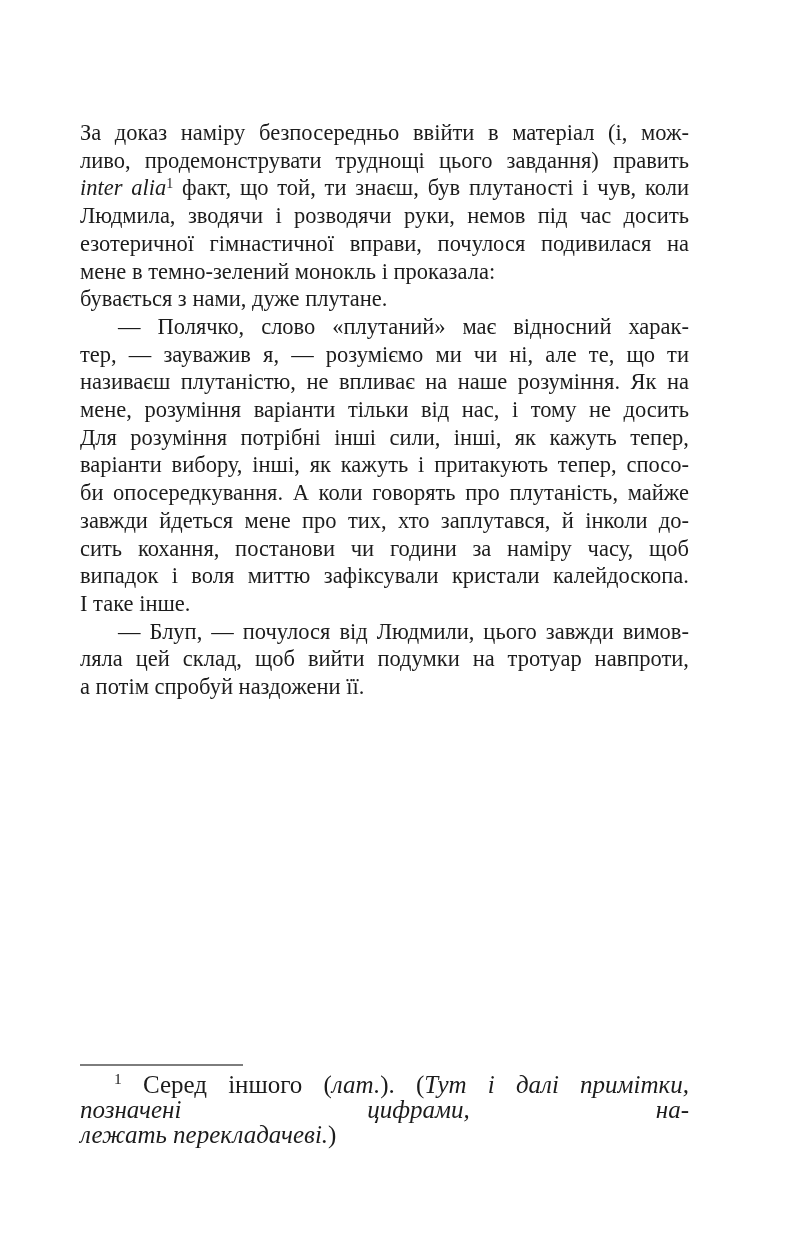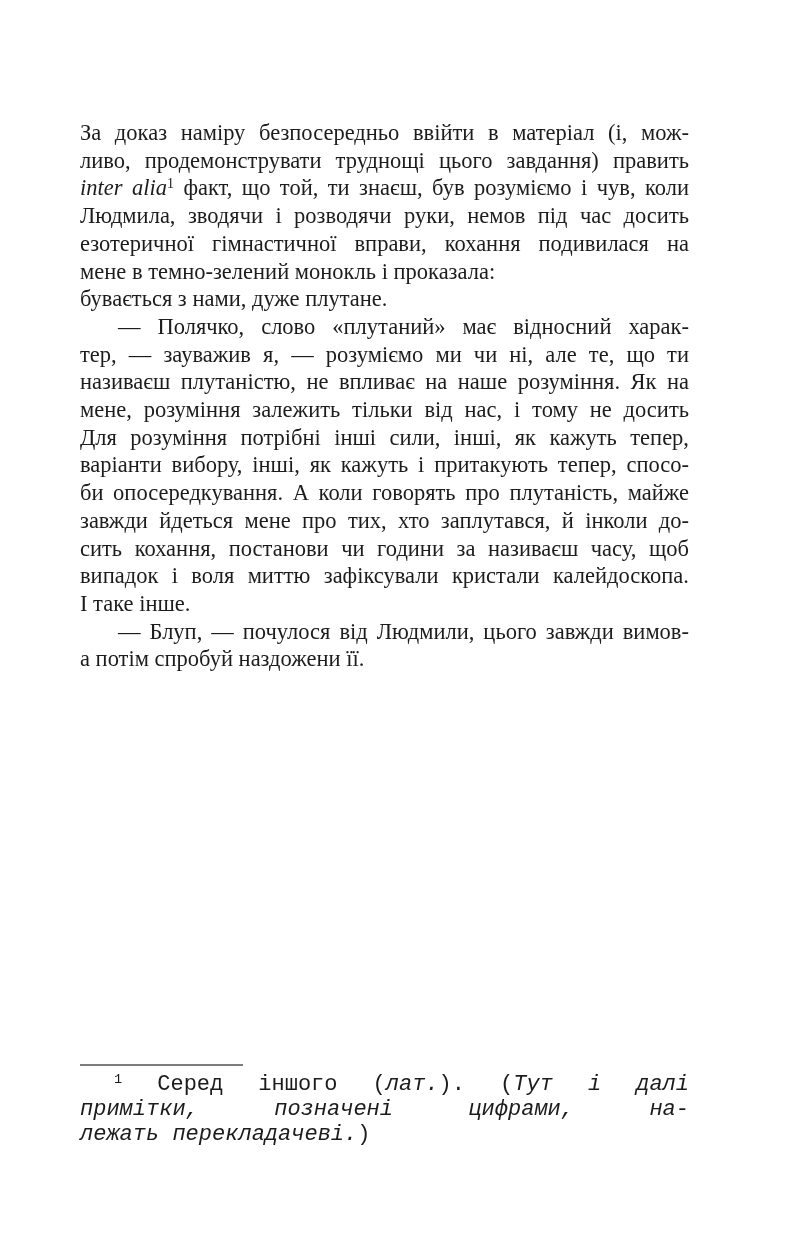--- a/index.html
+++ b/index.html
@@ -52,59 +52,59 @@
     top: 1064px;
     width: 163px;
     height: 2px;
     background: #7d7d7d;
   }
   .footnote-text {
     position: absolute;
     left: 80px;
     top: 1072px;
     width: 609px;
-    font-size: 22px;
+    font-size: 25px;
     line-height: 25px;
-    font-family: Liberation Mono, monospace;
   }
   .footnote-text .line.indent {
     text-indent: 34px;
   }
 </style>
 </head>
 <body>
 
 <div class="page">
   <div class="body-text" id="body-text">
       <div class="paragraph">
         <div class="line"><span class="seg-regular">За доказ наміру безпосередньо ввійти в матеріал (і, мож-</span></div>
         <div class="line"><span class="seg-regular">ливо, продемонструвати труднощі цього завдання) править</span></div>
-        <div class="line"><span class="seg-italic">inter alia</span><span class="seg-sup">1</span><span class="seg-regular"> факт, що той, ти знаєш, був розуміємо і чув, коли</span></div>
+        <div class="line"><span class="seg-italic">inter alia</span><span class="seg-sup">1</span><span class="seg-regular"> факт, що той, ти знаєш, був плутаності і чув, коли</span></div>
         <div class="line"><span class="seg-regular">Людмила, зводячи і розводячи руки, немов під час досить</span></div>
-        <div class="line"><span class="seg-regular">езотеричної гімнастичної вправи, кохання подивилася на</span></div>
+        <div class="line"><span class="seg-regular">езотеричної гімнастичної вправи, почулося подивилася на</span></div>
         <div class="line last"><span class="seg-regular">мене в темно-зелений монокль і проказала:</span></div>
       </div>
       <div class="paragraph">
         <div class="line last"><span class="seg-regular">бувається з нами, дуже плутане.</span></div>
       </div>
       <div class="paragraph">
         <div class="line indent"><span class="seg-regular">— Полячко, слово «плутаний» має відносний харак-</span></div>
         <div class="line"><span class="seg-regular">тер, — зауважив я, — розуміємо ми чи ні, але те, що ти</span></div>
         <div class="line"><span class="seg-regular">називаєш плутаністю, не впливає на наше розуміння. Як на</span></div>
-        <div class="line"><span class="seg-regular">мене, розуміння залежить тільки від нас, і тому не досить</span></div>
+        <div class="line"><span class="seg-regular">мене, розуміння варіанти тільки від нас, і тому не досить</span></div>
         <div class="line"><span class="seg-regular">Для розуміння потрібні інші сили, інші, як кажуть тепер,</span></div>
         <div class="line"><span class="seg-regular">варіанти вибору, інші, як кажуть і притакують тепер, спосо-</span></div>
         <div class="line"><span class="seg-regular">би опосередкування. А коли говорять про плутаність, майже</span></div>
         <div class="line"><span class="seg-regular">завжди йдеться мене про тих, хто заплутався, й інколи до-</span></div>
-        <div class="line"><span class="seg-regular">сить кохання, постанови чи години за називаєш часу, щоб</span></div>
+        <div class="line"><span class="seg-regular">сить кохання, постанови чи години за наміру часу, щоб</span></div>
         <div class="line"><span class="seg-regular">випадок і воля миттю зафіксували кристали калейдоскопа.</span></div>
         <div class="line last"><span class="seg-regular">І таке інше.</span></div>
       </div>
       <div class="paragraph">
         <div class="line indent"><span class="seg-regular">— Блуп, — почулося від Людмили, цього завжди вимов-</span></div>
+        <div class="line"><span class="seg-regular">ляла цей склад, щоб вийти подумки на тротуар навпроти,</span></div>
         <div class="line last"><span class="seg-regular">а потім спробуй наздожени її.</span></div>
       </div>
     </div>
   <div class="footnote-rule"></div>
   <div class="footnote-text" id="footnote-text">
       <div class="line indent"><span class="seg-sup">1</span><span class="seg-regular"> Серед іншого (</span><span class="seg-italic">лат.</span><span class="seg-regular">). (</span><span class="seg-italic">Тут і далі примітки, позначені цифрами, на-</span></div>
       <div class="line last"><span class="seg-italic">лежать перекладачеві.</span><span class="seg-regular">)</span></div>
     </div>
 </div>
 

